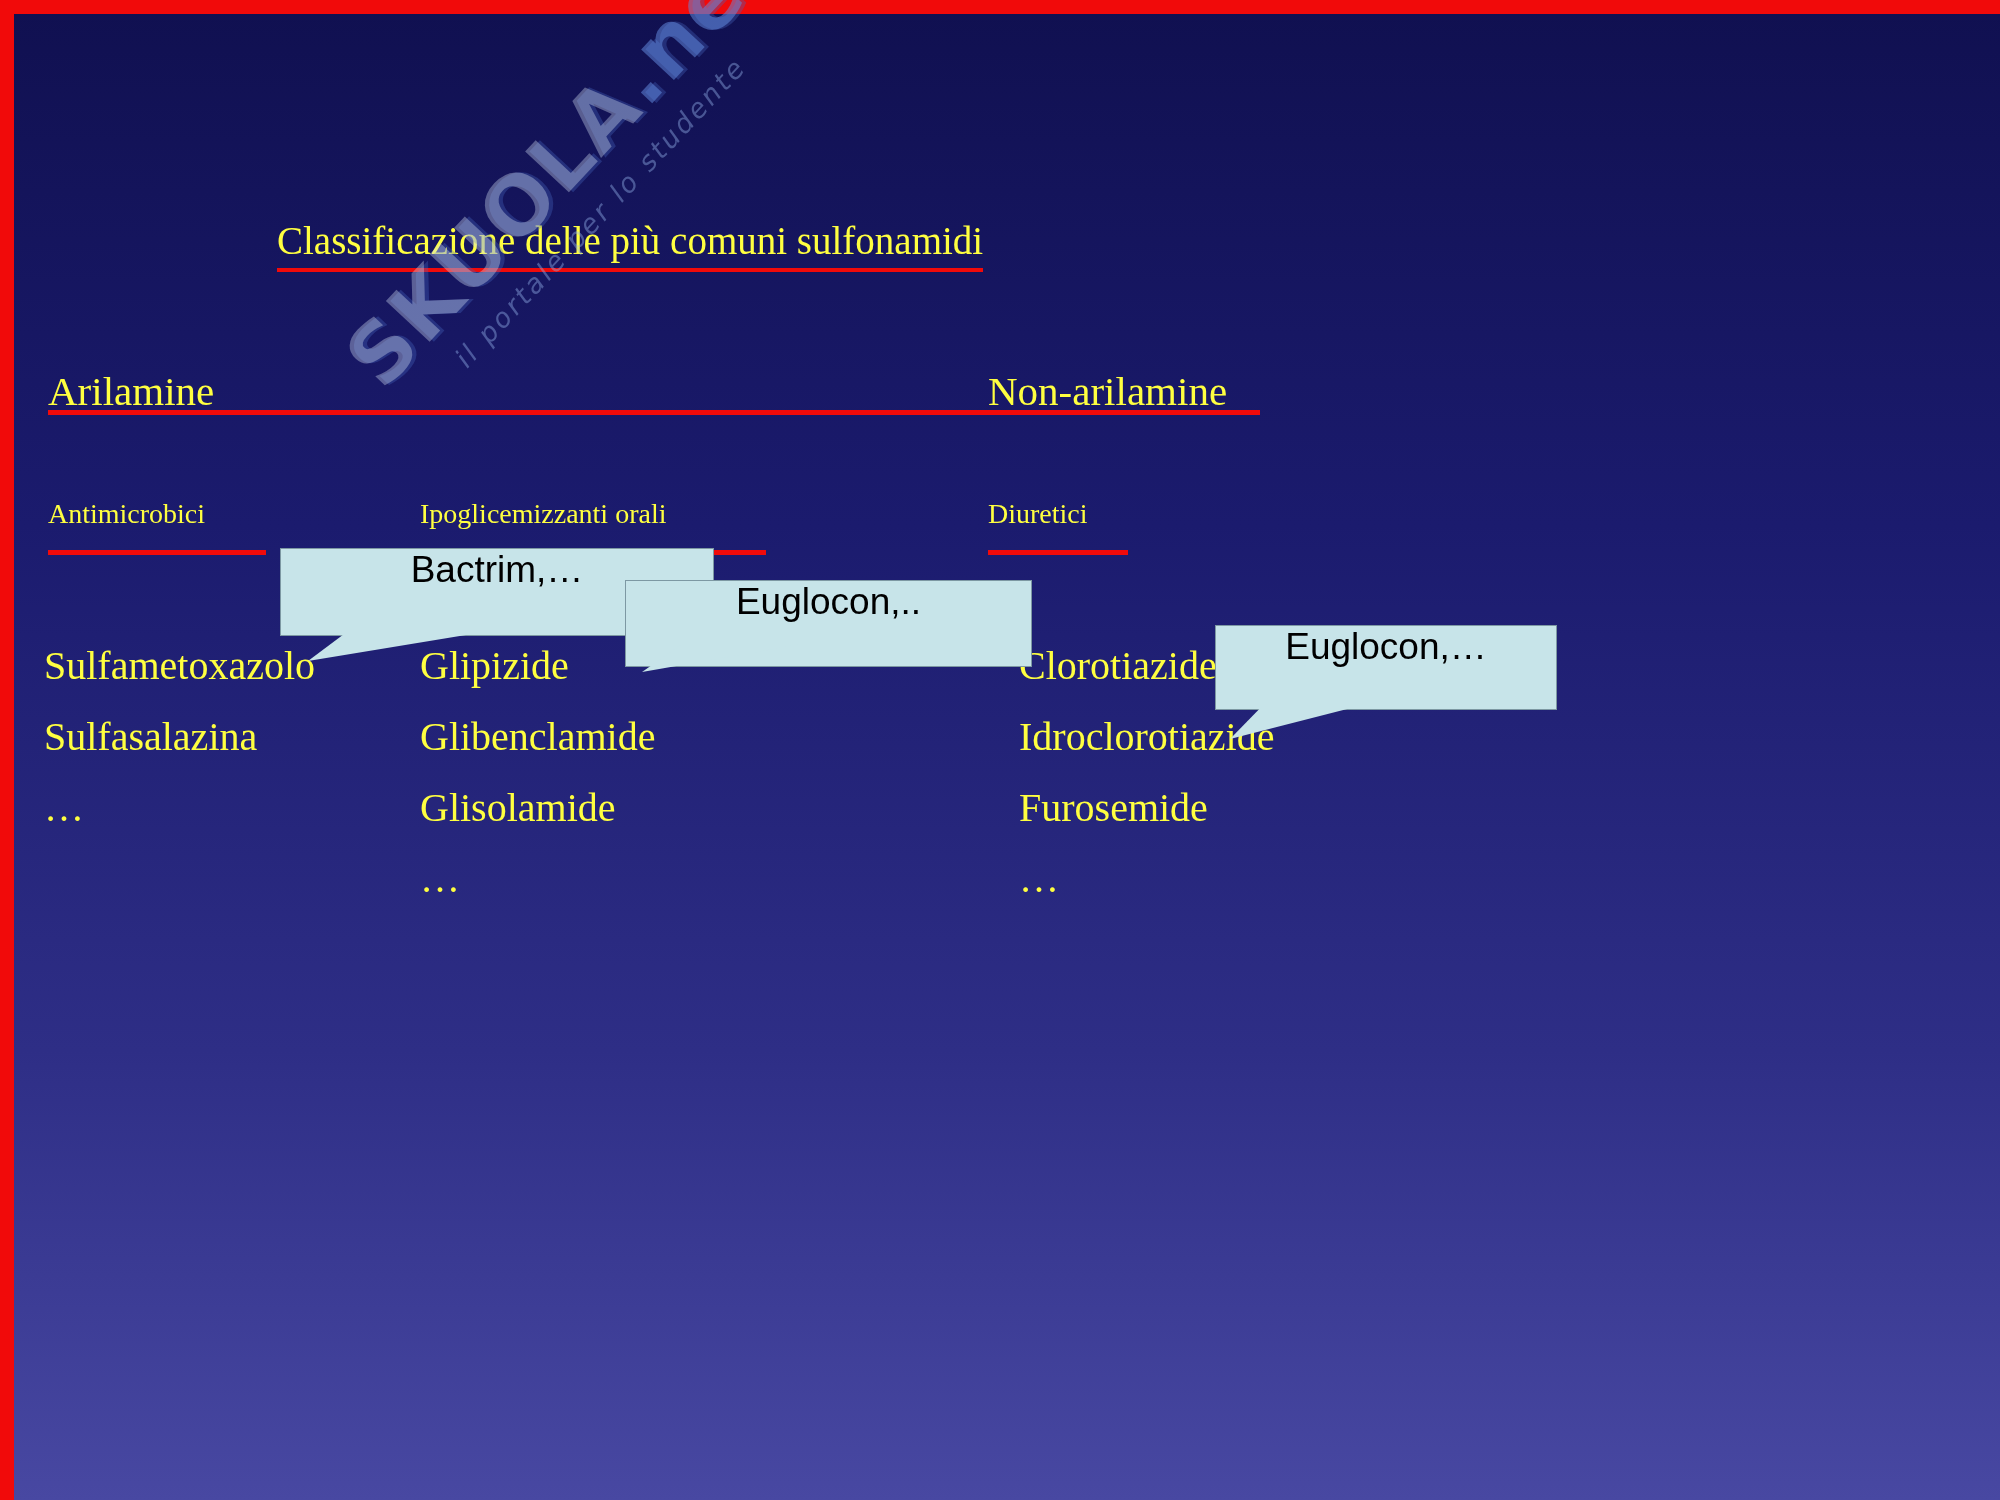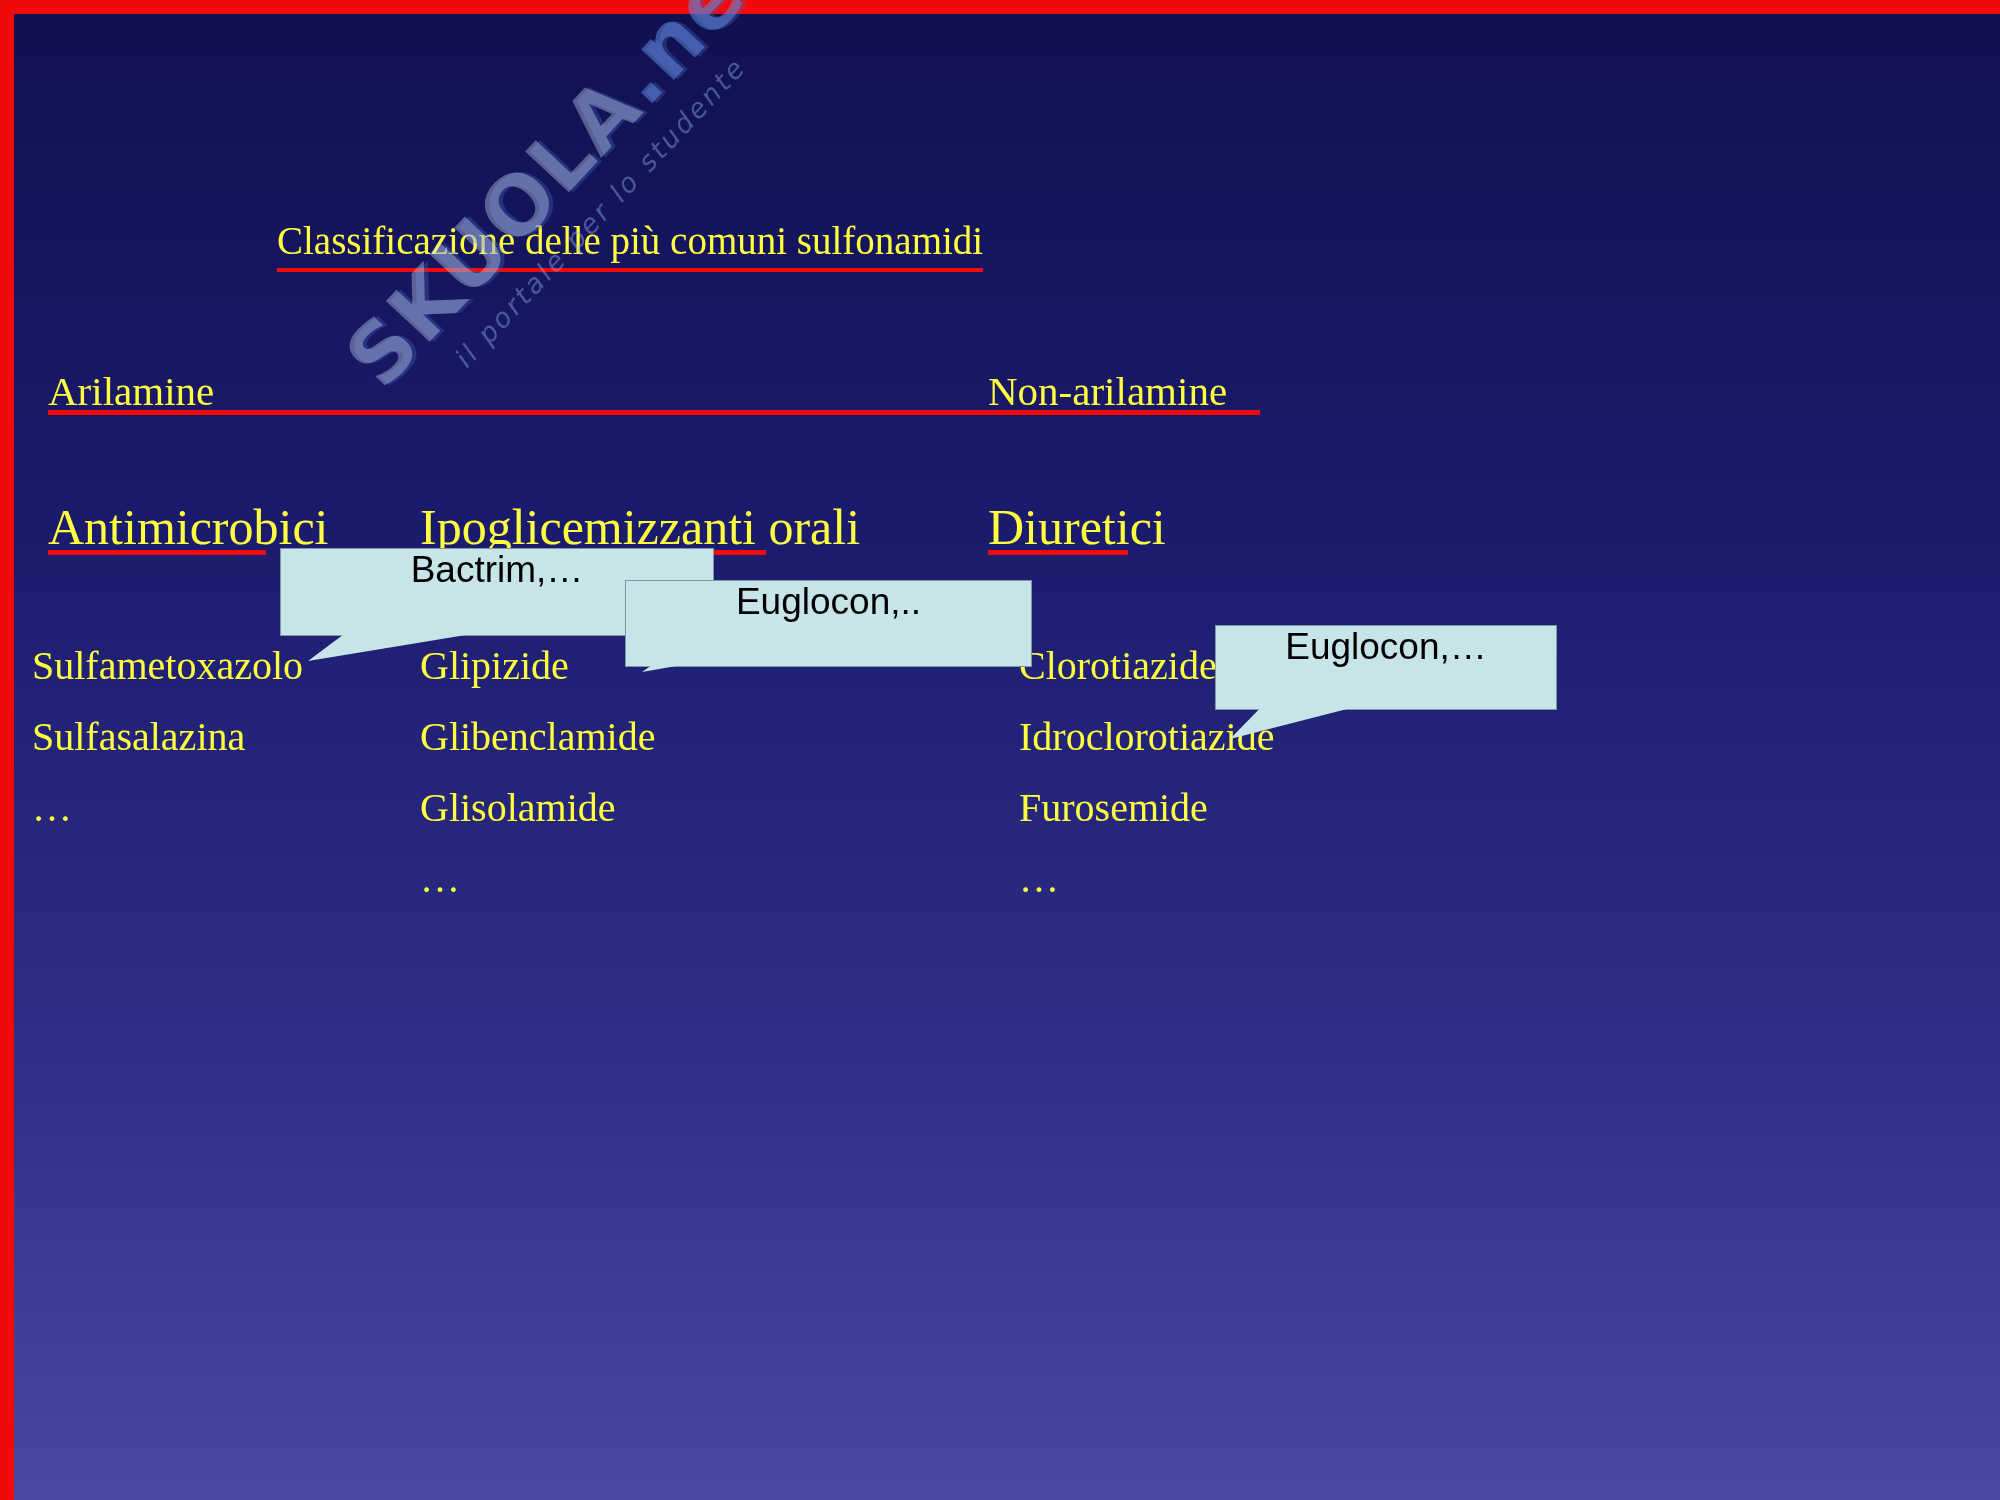--- a/index.html
+++ b/index.html
@@ -23,25 +23,25 @@
   .rule-anti  { left: 48px;  top: 550px; width: 218px;  height: 5px; }
   .rule-ipo   { left: 420px; top: 550px; width: 346px;  height: 5px; }
   .rule-diu   { left: 988px; top: 550px; width: 140px;  height: 5px; }
 
   
   .title { position: absolute; left: 277px; top: 218px; font-size: 39px; color: #ffff40; white-space: nowrap; }
   .group { position: absolute; top: 356px; font-size: 41px; color: #ffff40; white-space: nowrap; margin-top: 11px; }
   .group-left  { left: 48px; }
   .group-right { left: 988px; }
 
-  .col-header { position: absolute; top: 498px; font-size: 50px; color: #ffff40; white-space: nowrap; }
+  .col-header { position: absolute; top: 498px; font-size: 28px; color: #ffff40; white-space: nowrap; }
   .h-anti { left: 48px; }  .h-ipo { left: 420px; }  .h-diu { left: 988px; }
 
   .col-items { position: absolute; top: 630px; font-size: 40px; color: #ffff40; }
-  .items-anti { left: 32px; font-family: Liberation Serif, serif; }  .items-ipo { left: 420px; }  .items-diu { left: 1019px; }
+  .items-anti { left: 44px; font-family: Liberation Serif, serif; }  .items-ipo { left: 420px; }  .items-diu { left: 1019px; }
   .item { height: 71px; line-height: 71px; white-space: nowrap; }
 
   
   .callout {
     position: absolute;
     background: #c7e4e9;
     border: 1px solid #7d98a3;
     display: flex; align-items: flex-start; justify-content: center;
     font-family: "Liberation Sans", sans-serif;
     font-size: 37px; color: #000;

